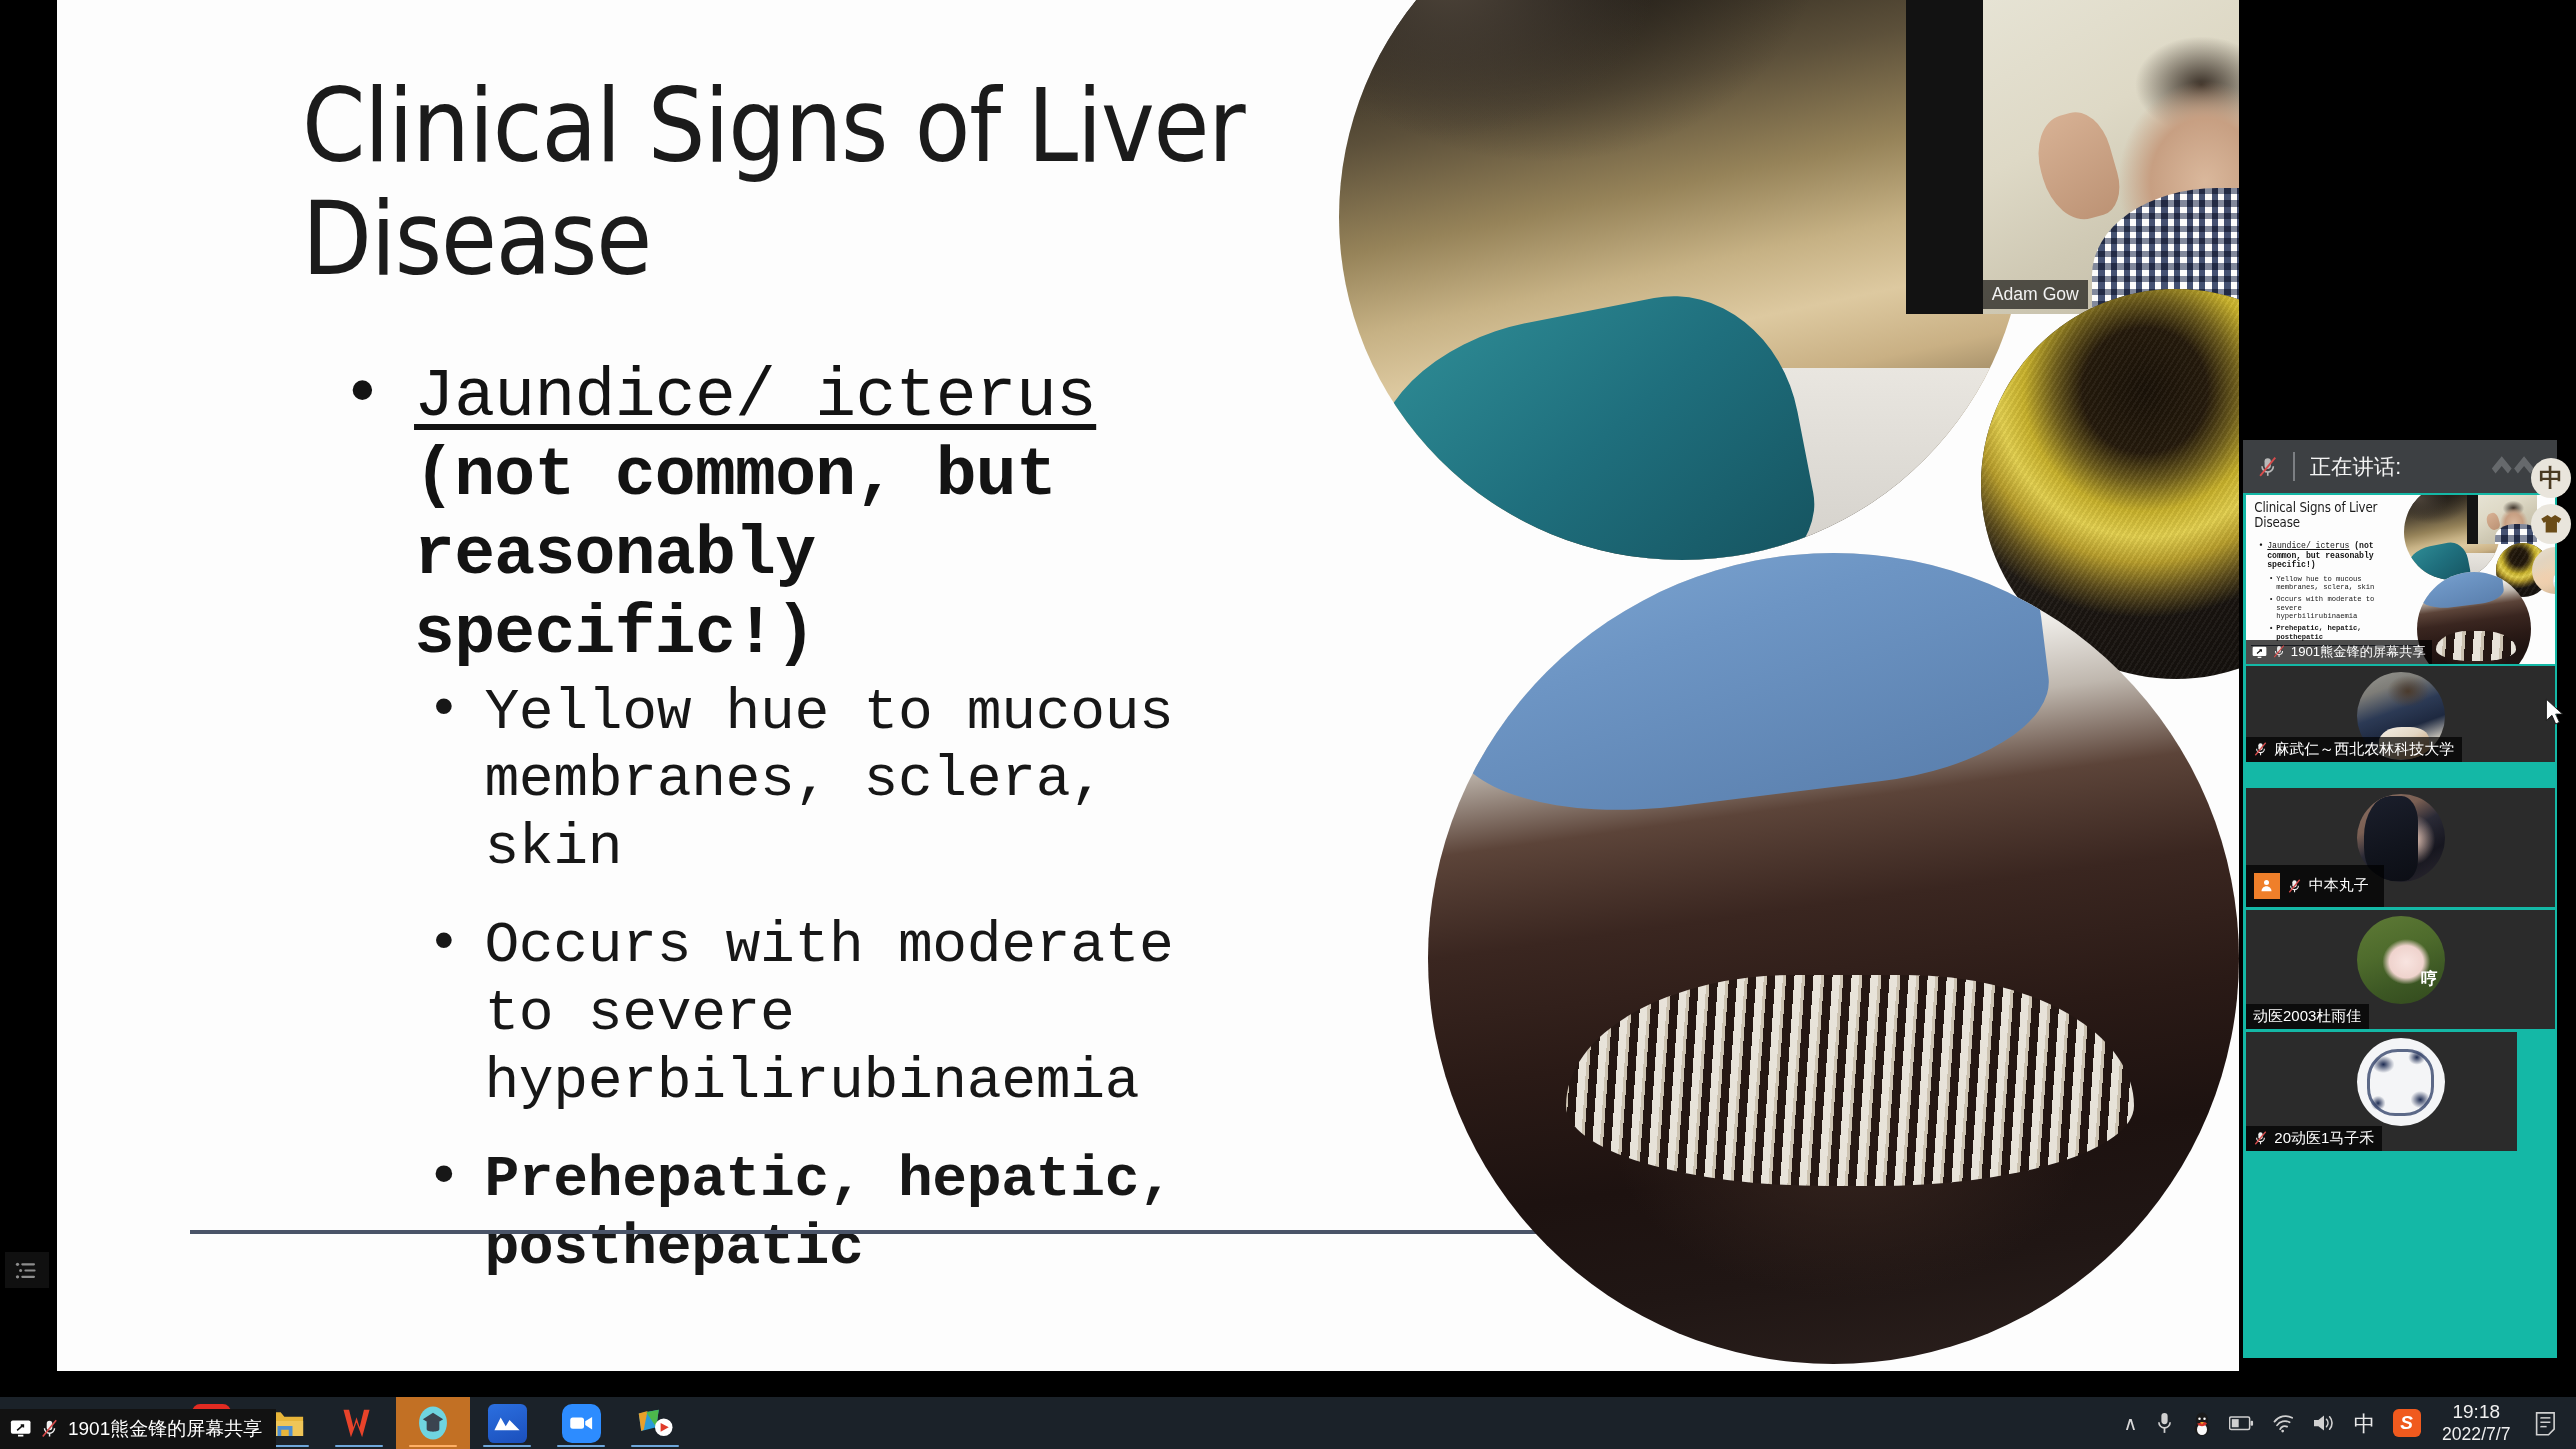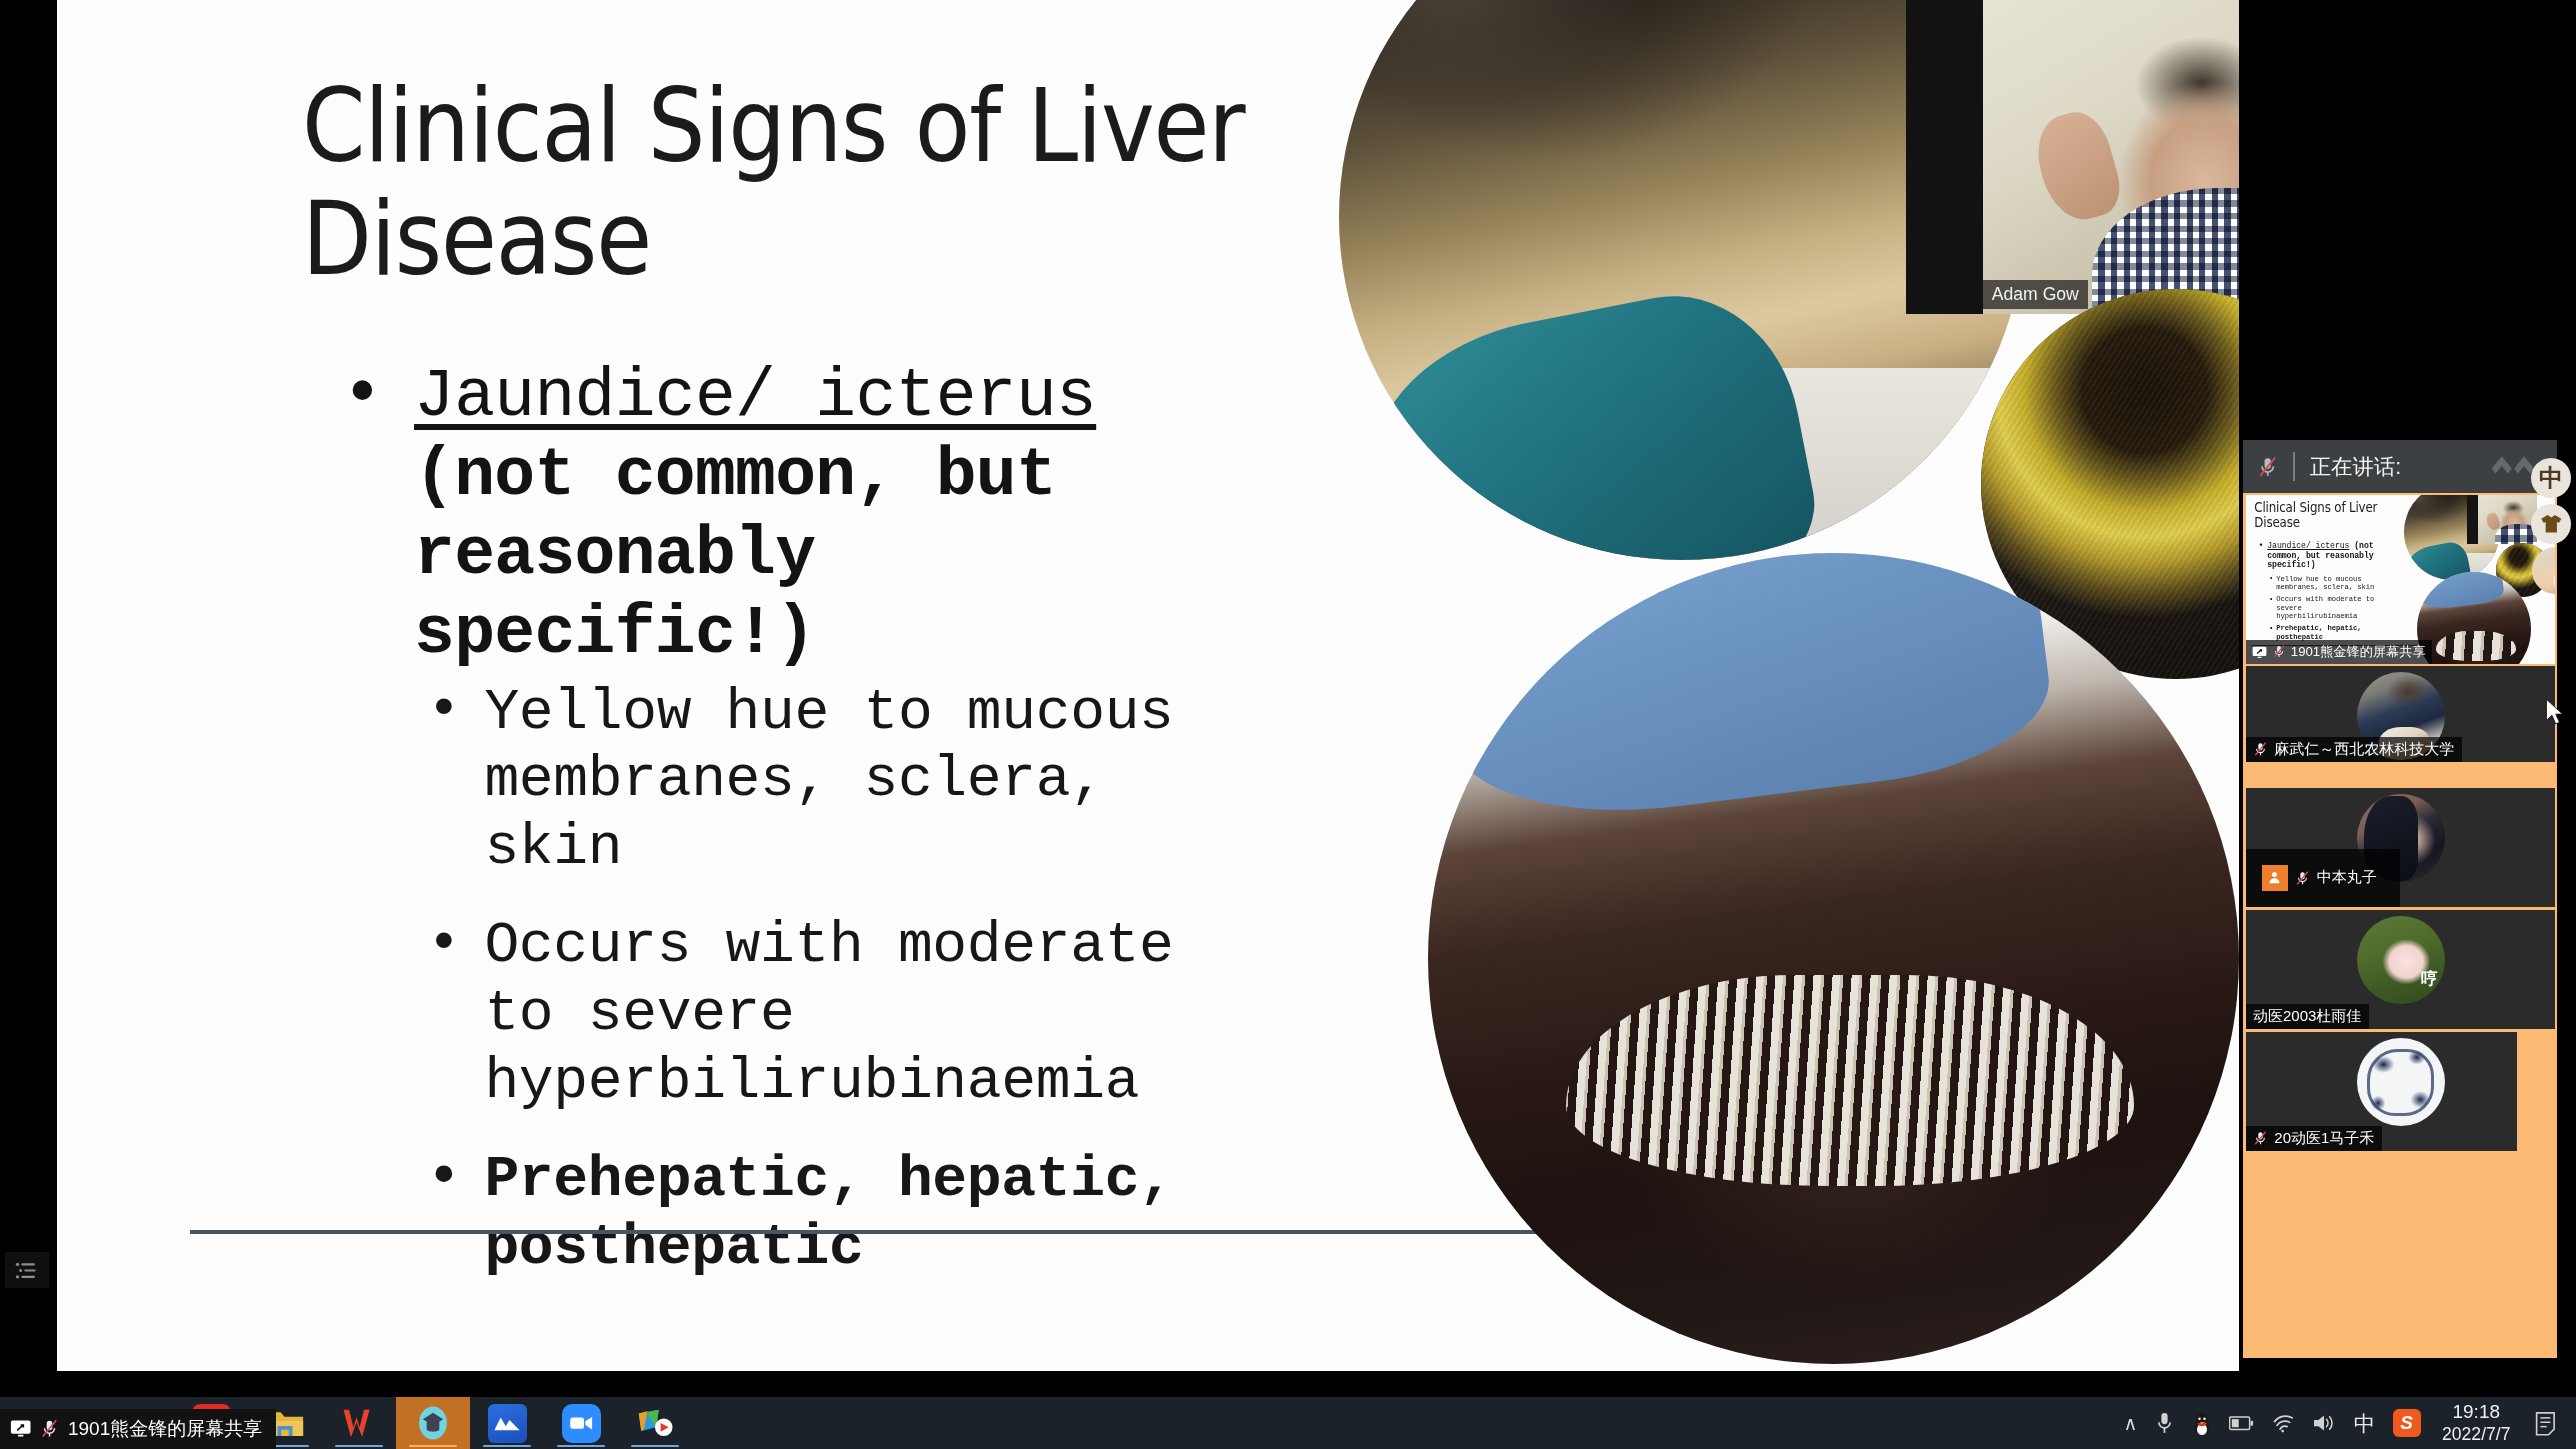--- a/index.html
+++ b/index.html
@@ -149,21 +149,21 @@
 
   .name-tag {
     position: absolute;
     background: rgba(0,0,0,0.62);
     color: #f2f2f2;
     display: flex; align-items: center;
     white-space: nowrap;
   }
 
   
-  #part-panel { position: absolute; background: #fdba74; }
+  #part-panel { position: absolute; background: #14b8a6; }
   .panel-header {
     position: absolute; left:0; top:0; width:100%;
     background: #3d4043;
     display:flex; align-items:center;
   }
   .panel-header .hdr-div { width:1.3px; background:#7c7f83; }
   .panel-title { color:#f4f4f4; font-weight:400; }
   .wm-logo { margin-left:auto; opacity:.28; }
 
   .p-card { position:absolute; background:#2b2b2b; overflow:hidden; }
@@ -376,21 +376,21 @@
             </svg>
         </span>
         <span>麻武仁～西北农林科技大学</span>
       </div>
     </div>
 
     <div class="p-card" style="left:2.5px; top:348px; width:309px; height:119px;">
       <div class="p-avatar" style="left:111px; top:6.3px; width:88px; height:88px;">
           <div class="avatar-anime"></div>
         </div>
-      <div class="p-label" style="padding:16px; font-size:15px; gap:0;">
+      <div class="p-label" style="padding:8px; font-size:15px; gap:0;">
         <span class="host-chip" style="width:26.4px;height:26.4px;">
           <svg width="15" height="15" viewBox="0 0 24 24">
               <circle cx="12" cy="7" r="4" fill="#fff"></circle>
               <path d="M4 21c0-4.4 3.6-8 8-8s8 3.6 8 8z" fill="#fff"></path>
             </svg>
         </span>
         <span style="padding:0 7.5px;display:flex;align-items:center;gap:6.3px;">
           <span style="display:flex;">
             <svg width="15" height="16.4" viewBox="0 0 34 38">
                 <rect x="12" y="5" width="10" height="17" rx="5" fill="#f0f0f0"></rect>

